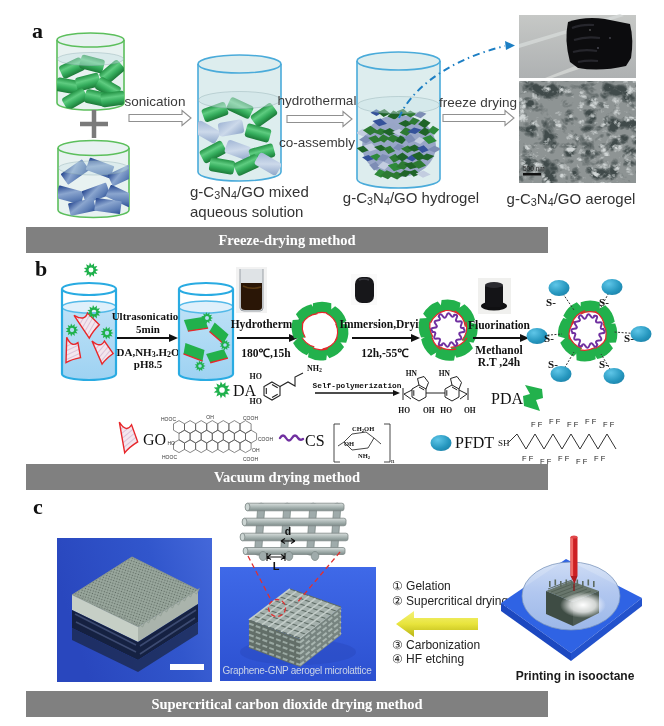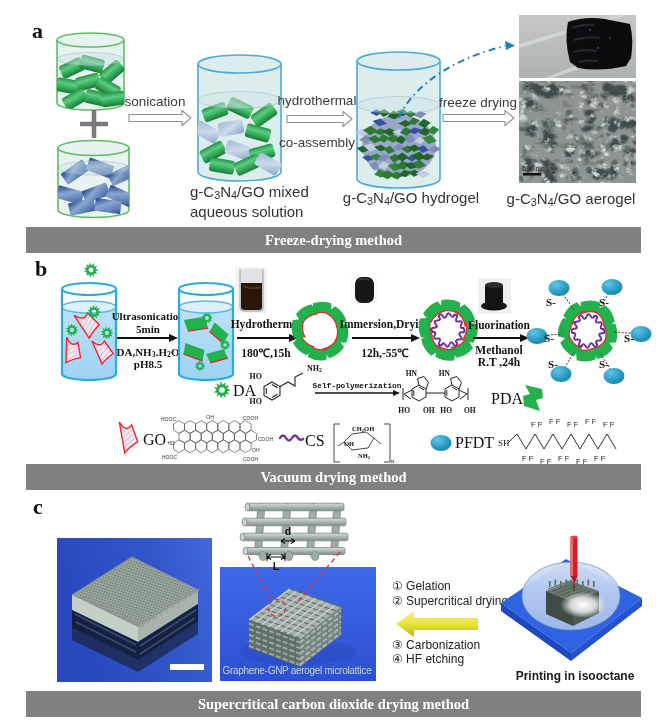--- a/index.html
+++ b/index.html
@@ -1,16 +1,16 @@
 <!DOCTYPE html>
 <html><head><meta charset="utf-8"><style>
 html,body{margin:0;padding:0}
 body{width:664px;height:726px;background:#fff;position:relative;overflow:hidden;font-family:"Liberation Sans",sans-serif}
 .abs{position:absolute}
-.banner{position:absolute;left:26px;width:615px;height:26px;background:#808080;color:#fff;font-family:"Liberation Serif",serif;font-weight:bold;font-size:14.5px;text-align:center;line-height:26px}
+.banner{position:absolute;left:26px;width:522px;height:26px;background:#808080;color:#fff;font-family:"Liberation Serif",serif;font-weight:bold;font-size:14.5px;text-align:center;line-height:26px}
 .plabel{position:absolute;font-family:"Liberation Serif",serif;font-weight:bold;font-size:22px;color:#111}
 </style></head><body>
 <div class="plabel" style="left:32px;top:18px">a</div>
 <svg class="abs" style="left:0;top:0" width="664" height="227" viewBox="0 0 664 227">
     <defs>
       <linearGradient id="gsheet" x1="0" y1="0" x2="0" y2="1">
         <stop offset="0" stop-color="#249446"></stop>
         <stop offset="0.35" stop-color="#5ecc80"></stop>
         <stop offset="0.65" stop-color="#34ac5c"></stop>
         <stop offset="1" stop-color="#1c7a38"></stop>

